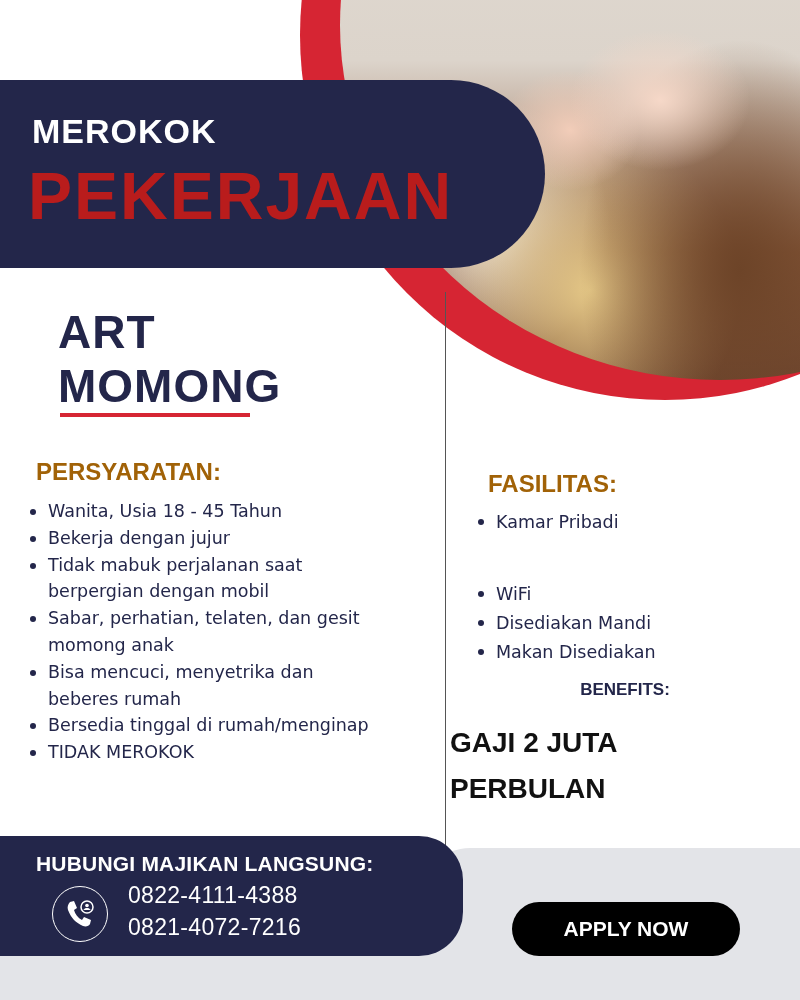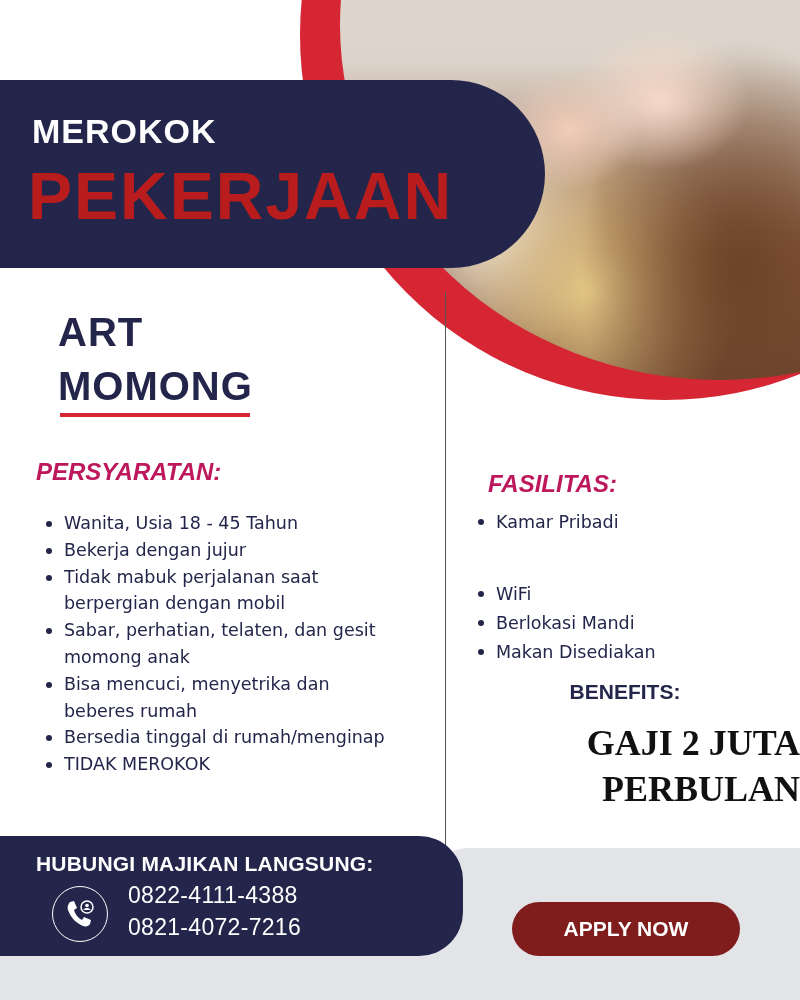--- a/index.html
+++ b/index.html
@@ -30,47 +30,47 @@
     position: absolute; left: 32px; top: 112px; font-family: "Liberation Sans", sans-serif;
     font-weight: 700; font-size: 34px; color: #ffffff; letter-spacing: 1px;
   }
   .title-big {
     position: absolute; left: 28px; top: 158px; font-family: "Liberation Sans", sans-serif;
     font-weight: 700; font-size: 66px; color: #b91c1c; letter-spacing: 2px;
   }
 
   .job-title {
     position: absolute; left: 58px; top: 305px; font-family: "Liberation Sans", sans-serif;
-    font-weight: 700; font-size: 40px; line-height: 54px; color: #23264a; letter-spacing: 1px;
+    font-weight: 700; font-size: 46px; line-height: 54px; color: #23264a; letter-spacing: 1px;
   }
   .job-underline { position: absolute; left: 60px; top: 413px; width: 190px; height: 4px; background: #d62533; }
 
   .divider { position: absolute; left: 445px; top: 292px; width: 1px; height: 556px; background: #555; }
 
   .section-heading {
     position: absolute; font-family: "Liberation Sans", sans-serif; font-weight: 700;
-    font-size: 24px; color: #be185d; font-style: italic;
+    font-size: 24px; color: #a16207;
   }
   ul.bullets { position: absolute; list-style: none; }
   ul.bullets li {
     position: relative; padding-left: 20px; font-family: "DejaVu Sans", sans-serif;
     font-size: 17.5px; line-height: 26.8px; color: #23264a;
   }
   ul.bullets li::before {
     content: ""; position: absolute; left: 2px; top: 11px; width: 6px; height: 6px;
     border-radius: 50%; background: #23264a;
   }
 
   .benefit-label {
     position: absolute; left: 450px; top: 680px; width: 350px; text-align: center;
-    font-family: "Liberation Sans", sans-serif; font-weight: 700; font-size: 21px; color: #23264a;
+    font-family: "Liberation Sans", sans-serif; font-weight: 700; font-size: 17px; color: #23264a;
   }
   .salary {
-    position: absolute; left: 450px; top: 720px; width: 350px; text-align: right;
-    font-family: Liberation Serif, serif; font-weight: 700; font-size: 36px; line-height: 46px; color: #111;
+    position: absolute; left: 450px; top: 720px; width: 350px; text-align: left;
+    font-family: Liberation Sans, sans-serif; font-weight: 700; font-size: 28px; line-height: 46px; color: #111;
   }
 
   .bottom-grey {
     position: absolute; left: 420px; top: 848px; width: 420px; height: 170px;
     background: #e3e4e8; border-radius: 50px 0 0 0;
   }
   .bottom-grey-full { position: absolute; left: 0; top: 955px; width: 800px; height: 45px; background: #e3e4e8; }
 
   .contact-pill {
     position: absolute; left: 0; top: 836px; width: 463px; height: 120px;
@@ -84,21 +84,21 @@
     position: absolute; left: 52px; top: 886px; width: 56px; height: 56px;
     border: 1.5px solid #ffffff; border-radius: 50%; display: flex; align-items: center; justify-content: center;
   }
   .phone {
     position: absolute; left: 128px; font-family: "Liberation Sans", sans-serif;
     font-size: 23px; color: #ffffff; letter-spacing: 0.3px;
   }
 
   .apply-button {
     position: absolute; left: 512px; top: 902px; width: 228px; height: 54px;
-    background: #7f1d1d; border-radius: 27px; color: #ffffff; border: none;
+    background: #000000; border-radius: 27px; color: #ffffff; border: none;
     font-family: "Liberation Sans", sans-serif; font-weight: 700; font-size: 21px;
     display: flex; align-items: center; justify-content: center; cursor: pointer;
   }
 </style>
 </head>
 <body>
 
 <div class="photo-wrap">
   <div class="photo"></div>
 </div>
@@ -109,35 +109,35 @@
 
 <div class="job-title">
   <div>ART</div>
   <div>MOMONG</div>
 </div>
 <div class="job-underline"></div>
 
 <div class="divider"></div>
 
 <div class="section-heading" style="left:36px; top:458px;">PERSYARATAN:</div>
-<ul class="bullets" style="left:44px; top:498px; width:400px;margin-top:12px;">
+<ul class="bullets" style="left:28px; top:498px; width:400px;">
   <li>Wanita, Usia 18 - 45 Tahun</li>
   <li>Bekerja dengan jujur</li>
   <li style="width:300px;">Tidak mabuk perjalanan saat berpergian dengan mobil</li>
   <li style="width:360px;">Sabar, perhatian, telaten, dan gesit momong anak</li>
   <li style="width:320px;">Bisa mencuci, menyetrika dan beberes rumah</li>
   <li>Bersedia tinggal di rumah/menginap</li>
   <li>TIDAK MEROKOK</li>
 </ul>
 
 <div class="section-heading" style="left:472px; top:470px;margin-left:16px;">FASILITAS:</div>
 <ul class="bullets" style="left:476px; top:508px; width:300px; line-height:29px;">
   <li style="line-height:29px;">Kamar Pribadi</li>
   <li style="line-height:29px;margin-top:43px;">WiFi</li>
-  <li style="line-height:29px;">Berlokasi Mandi</li>
+  <li style="line-height:29px;">Disediakan Mandi</li>
   <li style="line-height:29px;">Makan Disediakan</li>
 </ul>
 
 <div class="benefit-label">BENEFITS:</div>
 <div class="salary">
   <div>GAJI 2 JUTA</div>
   <div>PERBULAN</div>
 </div>
 
 <div class="bottom-grey"></div>

